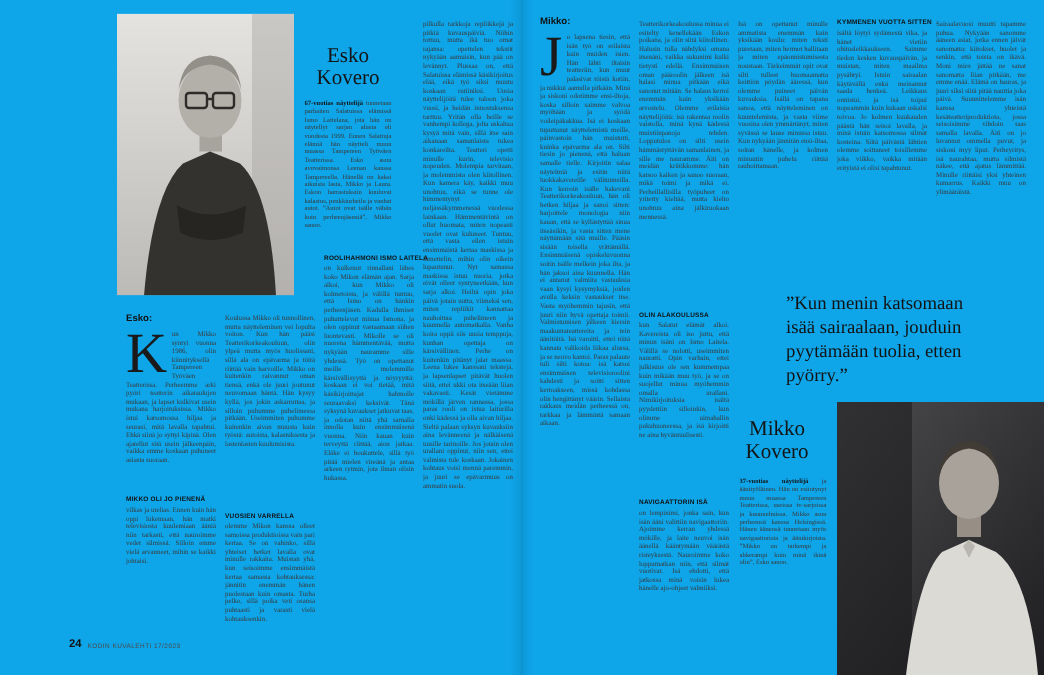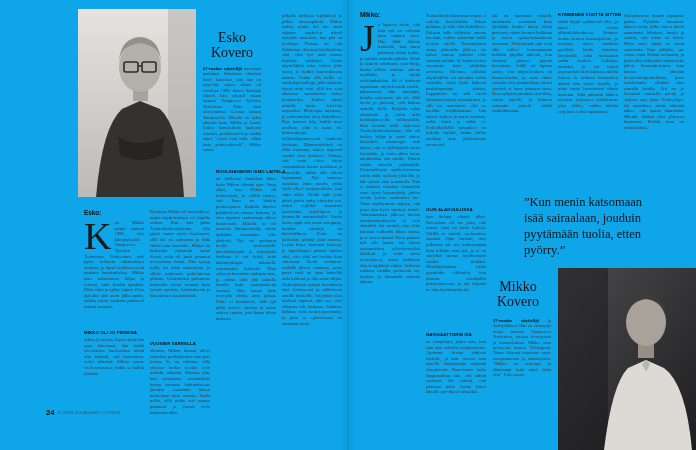--- a/index.html
+++ b/index.html
@@ -19,22 +19,22 @@
   .dropcap{float:left;font-family:"Liberation Serif",serif;font-size:38px;line-height:31px;
            padding:1px 3px 0 0;color:#1a1a1a;}
   .name{position:absolute;font-family:"Liberation Serif",serif;font-size:14px;line-height:15px;
         text-align:center;color:#141414;}
   .bio{position:absolute;font-size:4.4px;line-height:5.4px;text-align:justify;
        overflow:hidden;color:#3a3a3a;}
   .bio b{color:#151515;}
   .quote{position:absolute;font-family:"Liberation Serif",serif;color:#131313;}
   .quote-left{font-size:12px;line-height:14.5px;text-align:center;}
   .quote-right{font-size:12.5px;line-height:16px;text-align:left;}
-  .footer{position:absolute;left:13px;top:408px;font-family:"Liberation Sans",sans-serif;
-          display:flex;align-items:center;gap:4px;color:#4a4a4a;padding-left:33px;}
+  .footer{position:absolute;left:13px;top:424px;font-family:"Liberation Sans",sans-serif;
+          display:flex;align-items:flex-end;gap:4px;color:#4a4a4a;padding-left:33px;}
   .footer .pagenum{font-weight:bold;font-size:7.5px;color:#111;}
   .footer .issue{font-size:4.3px;letter-spacing:.3px;}
 </style>
 </head>
 <body>
 
 <div class="spread">
 
   <div class="page page-left">
 

